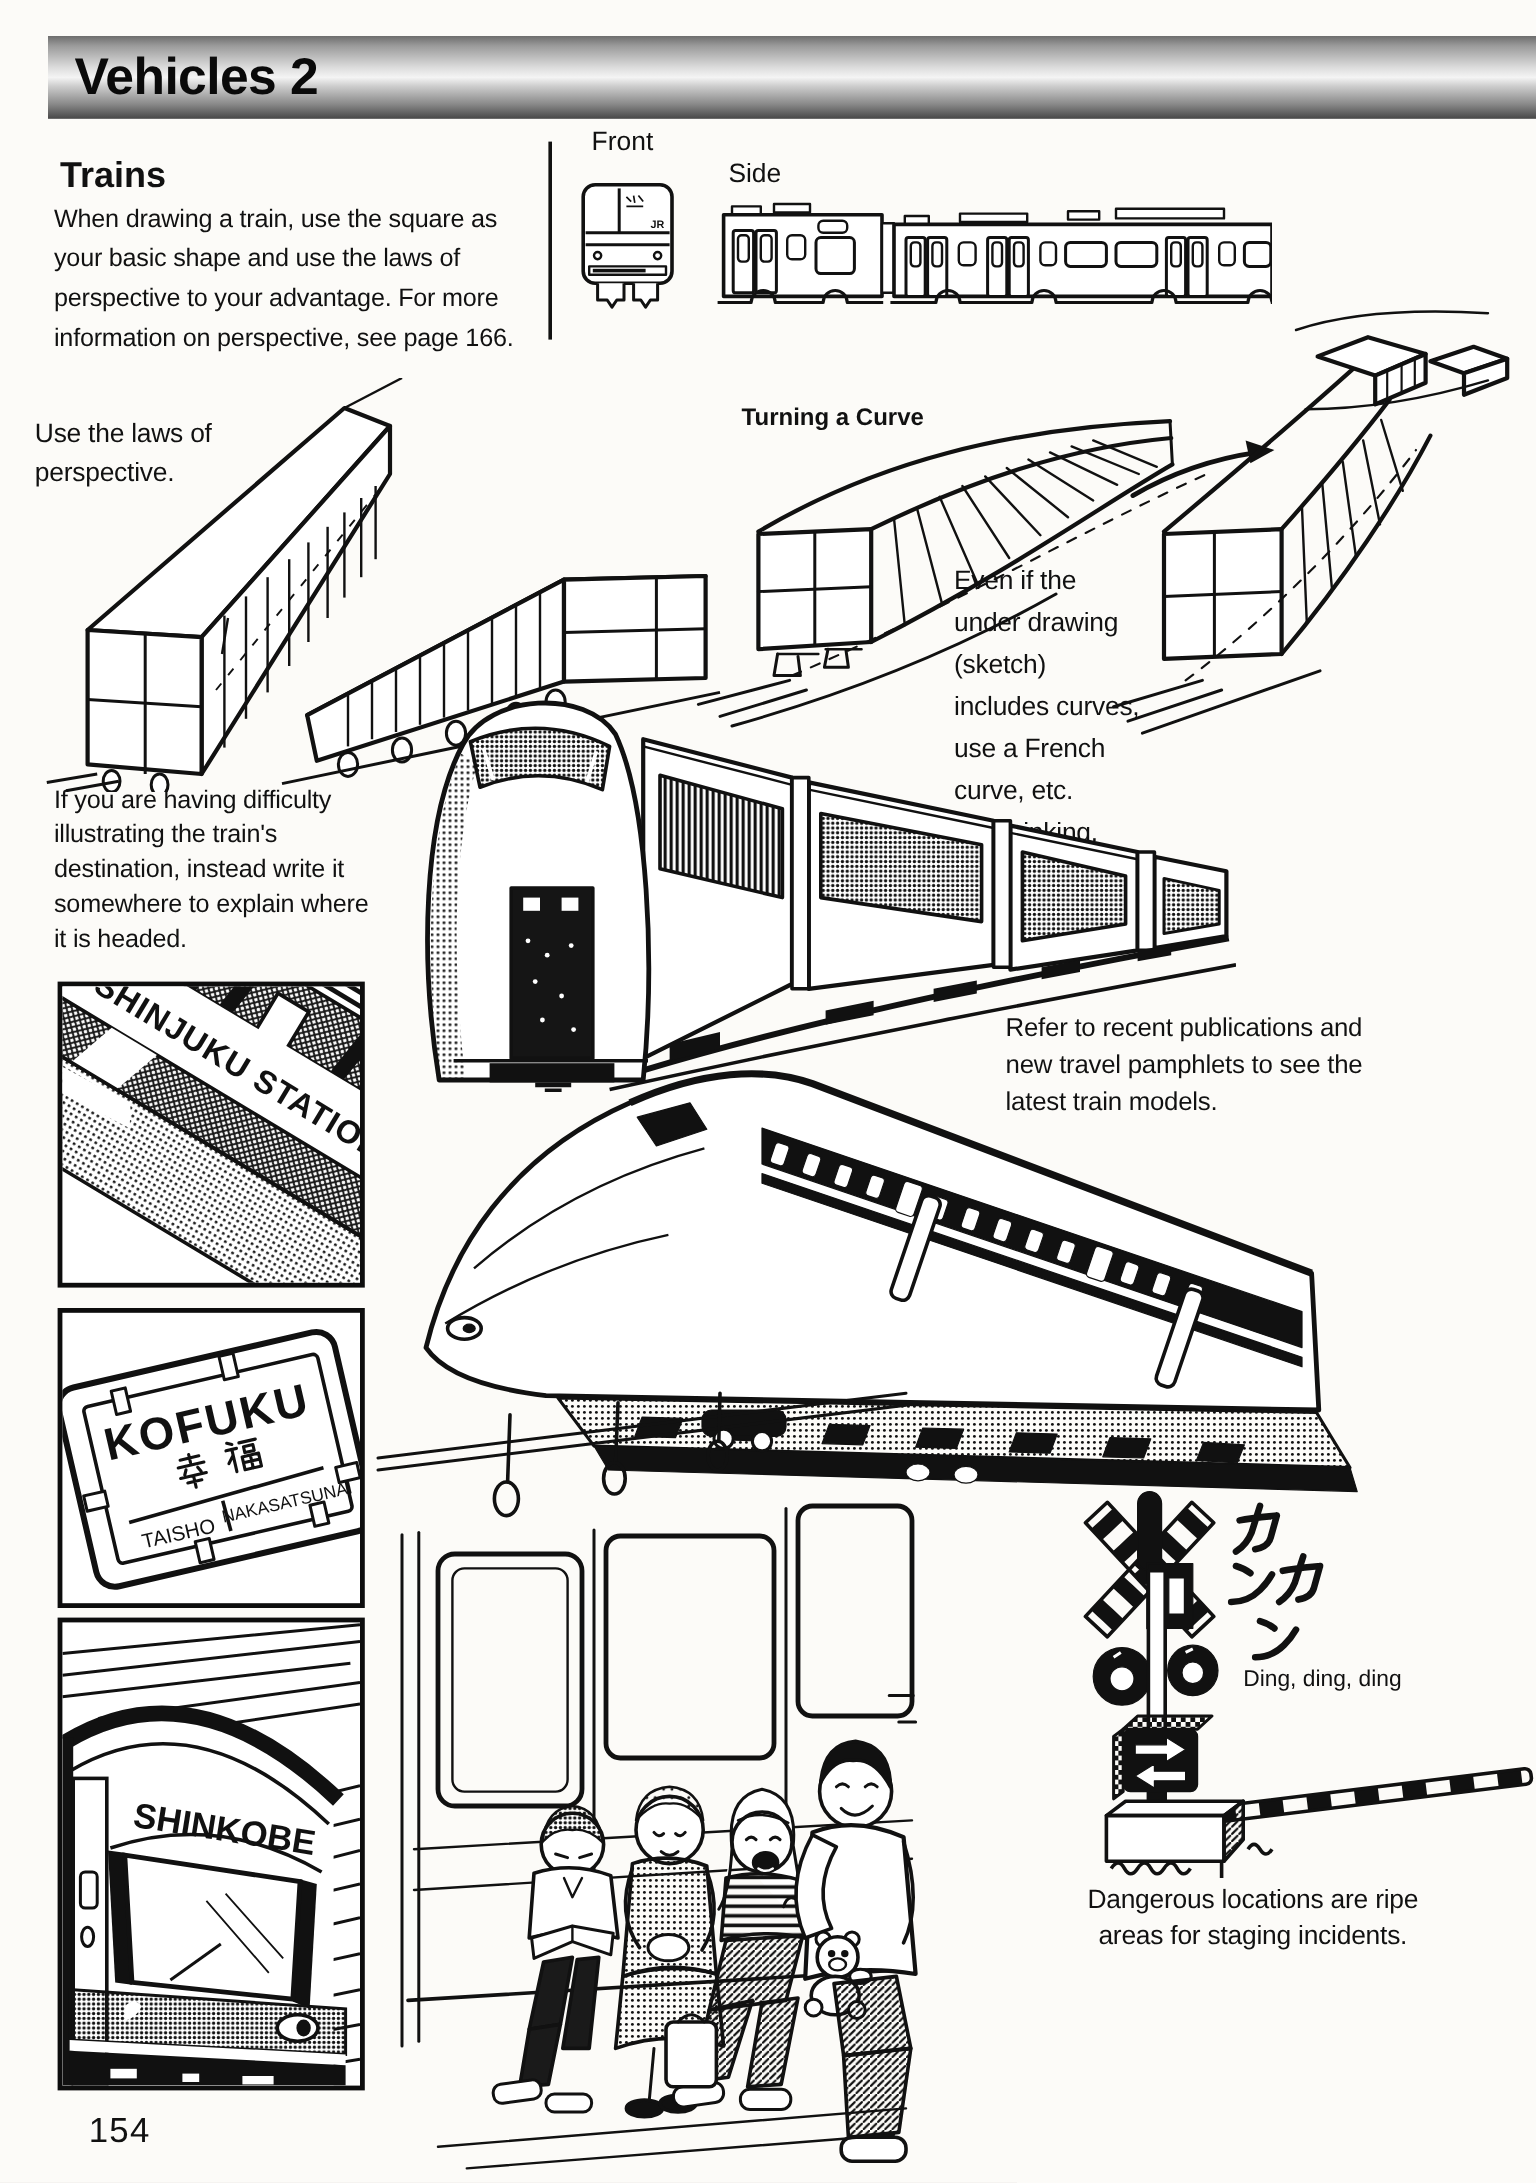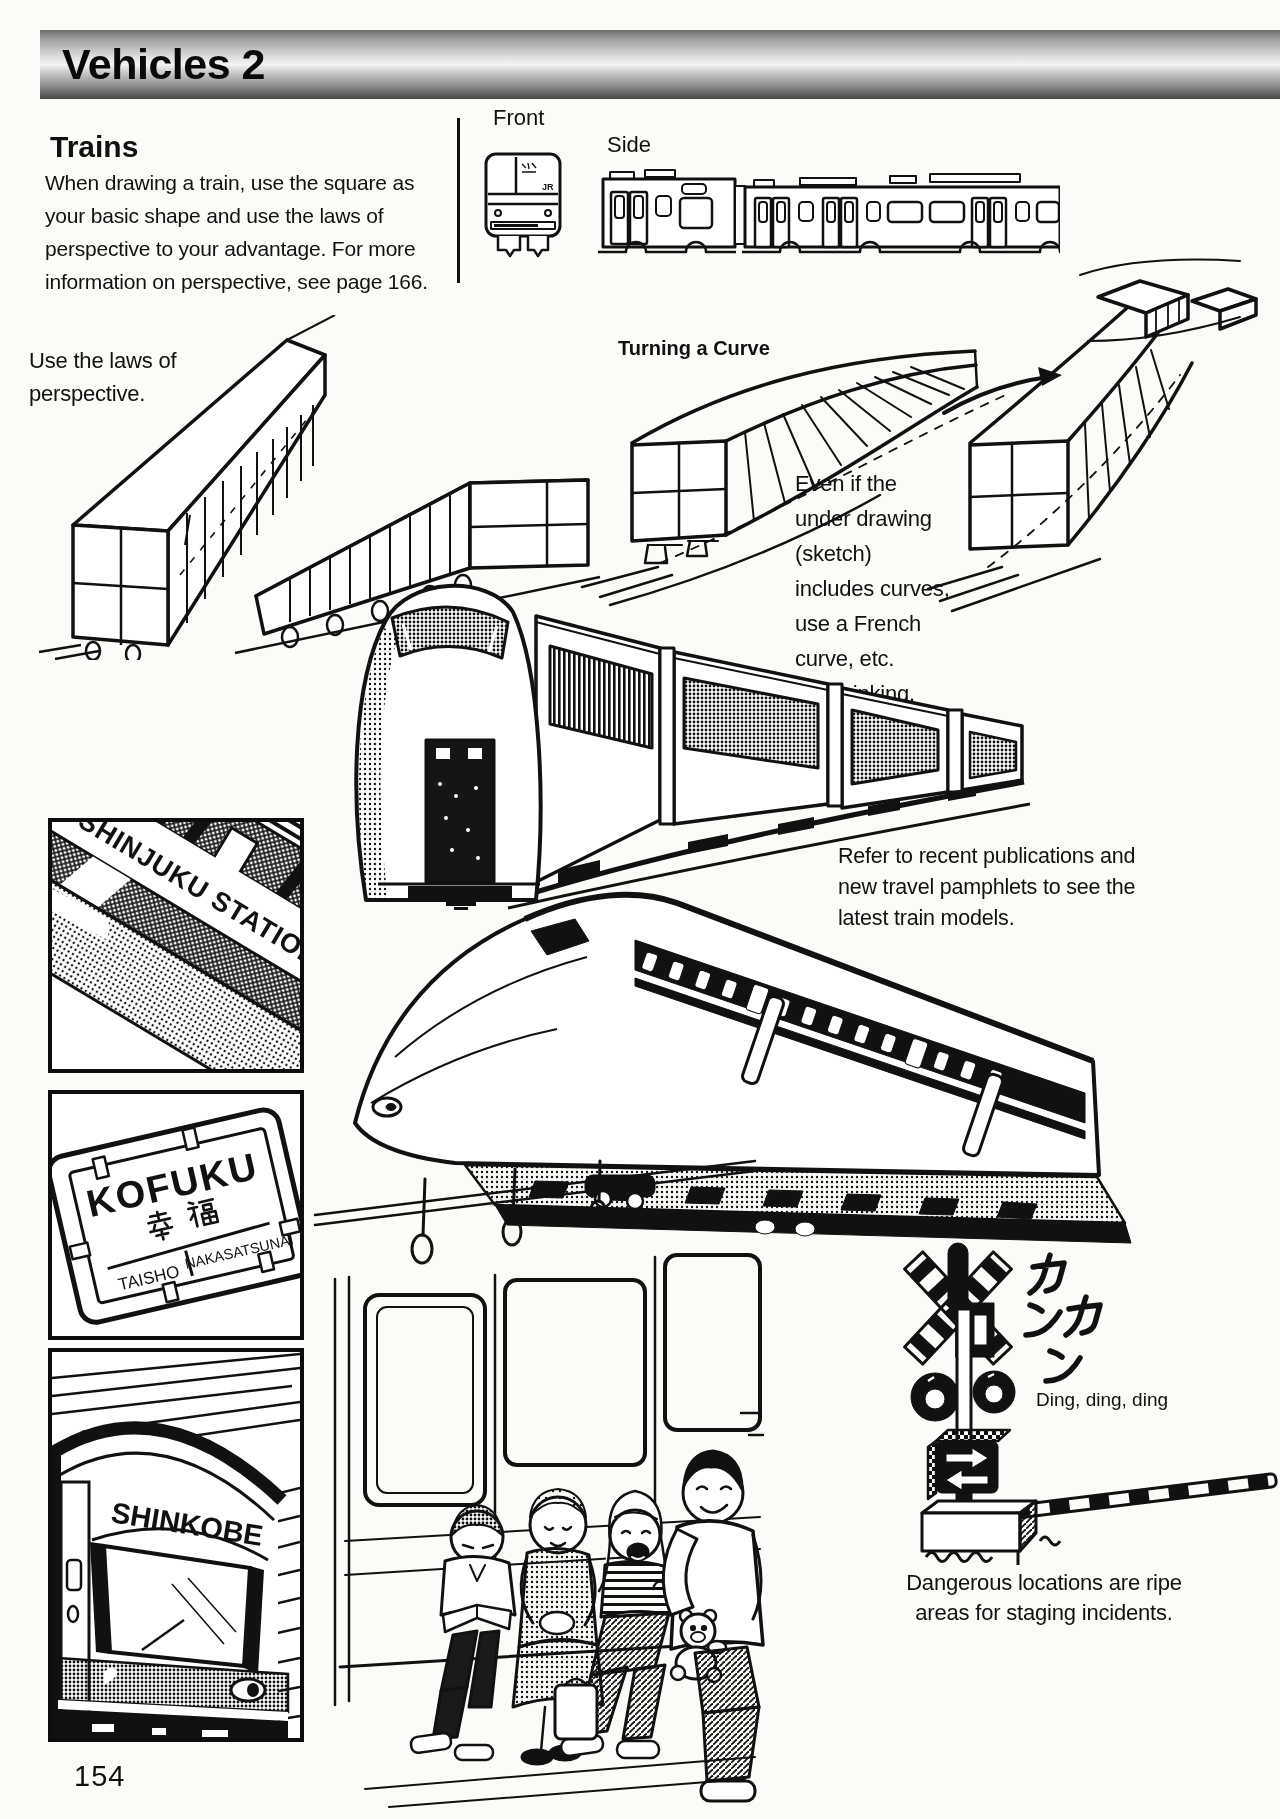--- a/index.html
+++ b/index.html
@@ -248,20 +248,25 @@
   </svg>
 
   <div class="cap" style="left:795px;top:466px;width:185px;font-size:22px;line-height:35px;">Even if the
 under drawing
 (sketch)
 includes curves,
 use a French
 curve, etc.
 when inking.</div>
 
+  <div class="cap" style="left:45px;top:652px;width:300px;font-size:21px;line-height:29px;">If you are having difficulty
+illustrating the train's
+destination, instead write it
+somewhere to explain where
+it is headed.</div>
 
   <svg class="abs" style="left:308px;top:552px;" width="722" height="358" viewBox="0 0 722 358">
     <g stroke="#111" fill="#fff" stroke-width="4" stroke-linejoin="round">
 
       <polygon points="228,64 352,96 352,268 228,330" stroke-width="3.5"></polygon>
       <polygon points="242,94 344,122 344,196 242,172" fill="url(#vslat)" stroke-width="3"></polygon>
       <polygon points="366,100 520,132 520,252 366,272" stroke-width="3.5"></polygon>
       <polygon points="376,126 510,152 510,216 376,196" fill="url(#dotsD)" stroke-width="3"></polygon>
       <polygon points="534,136 640,158 640,240 534,256" stroke-width="3.5"></polygon>
       <polygon points="544,158 630,178 630,218 544,232" fill="url(#dotsD)" stroke-width="3"></polygon>

